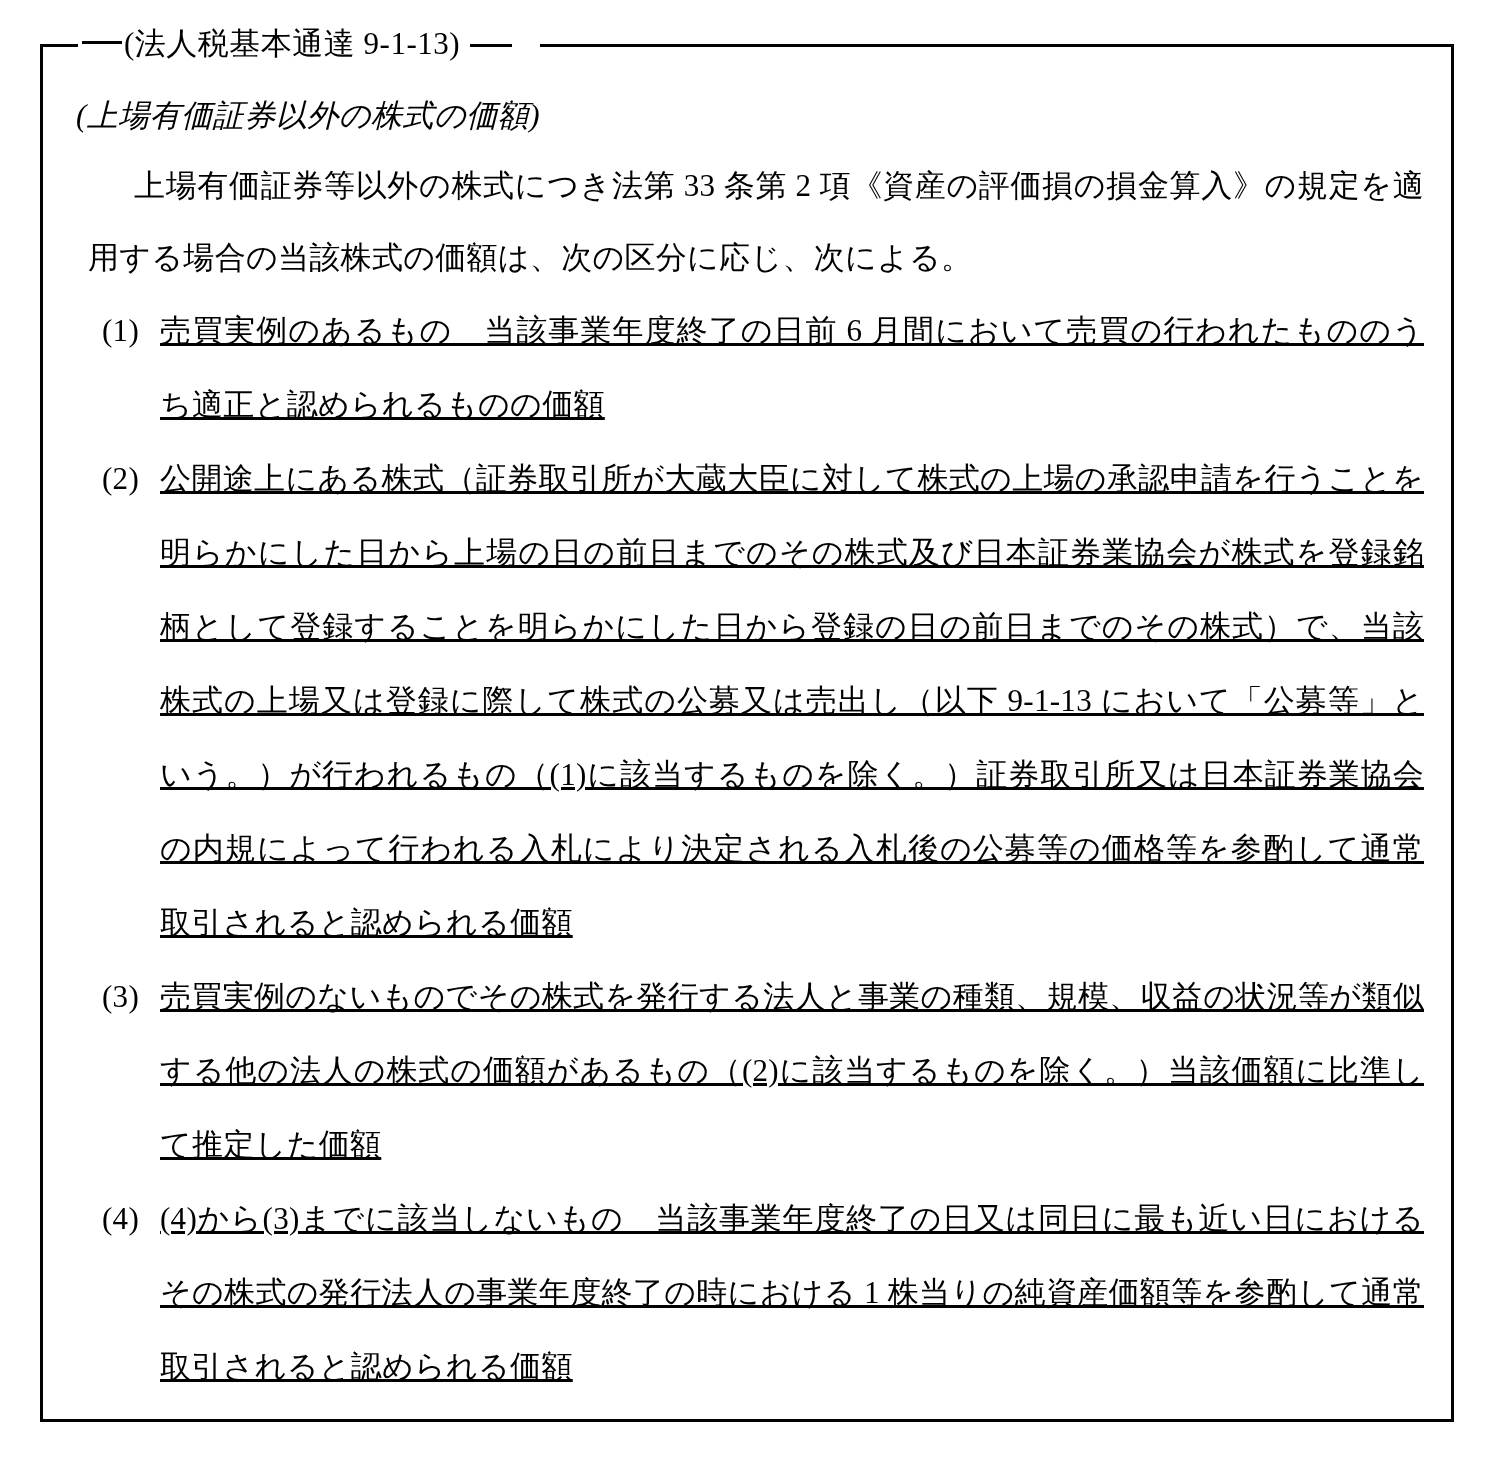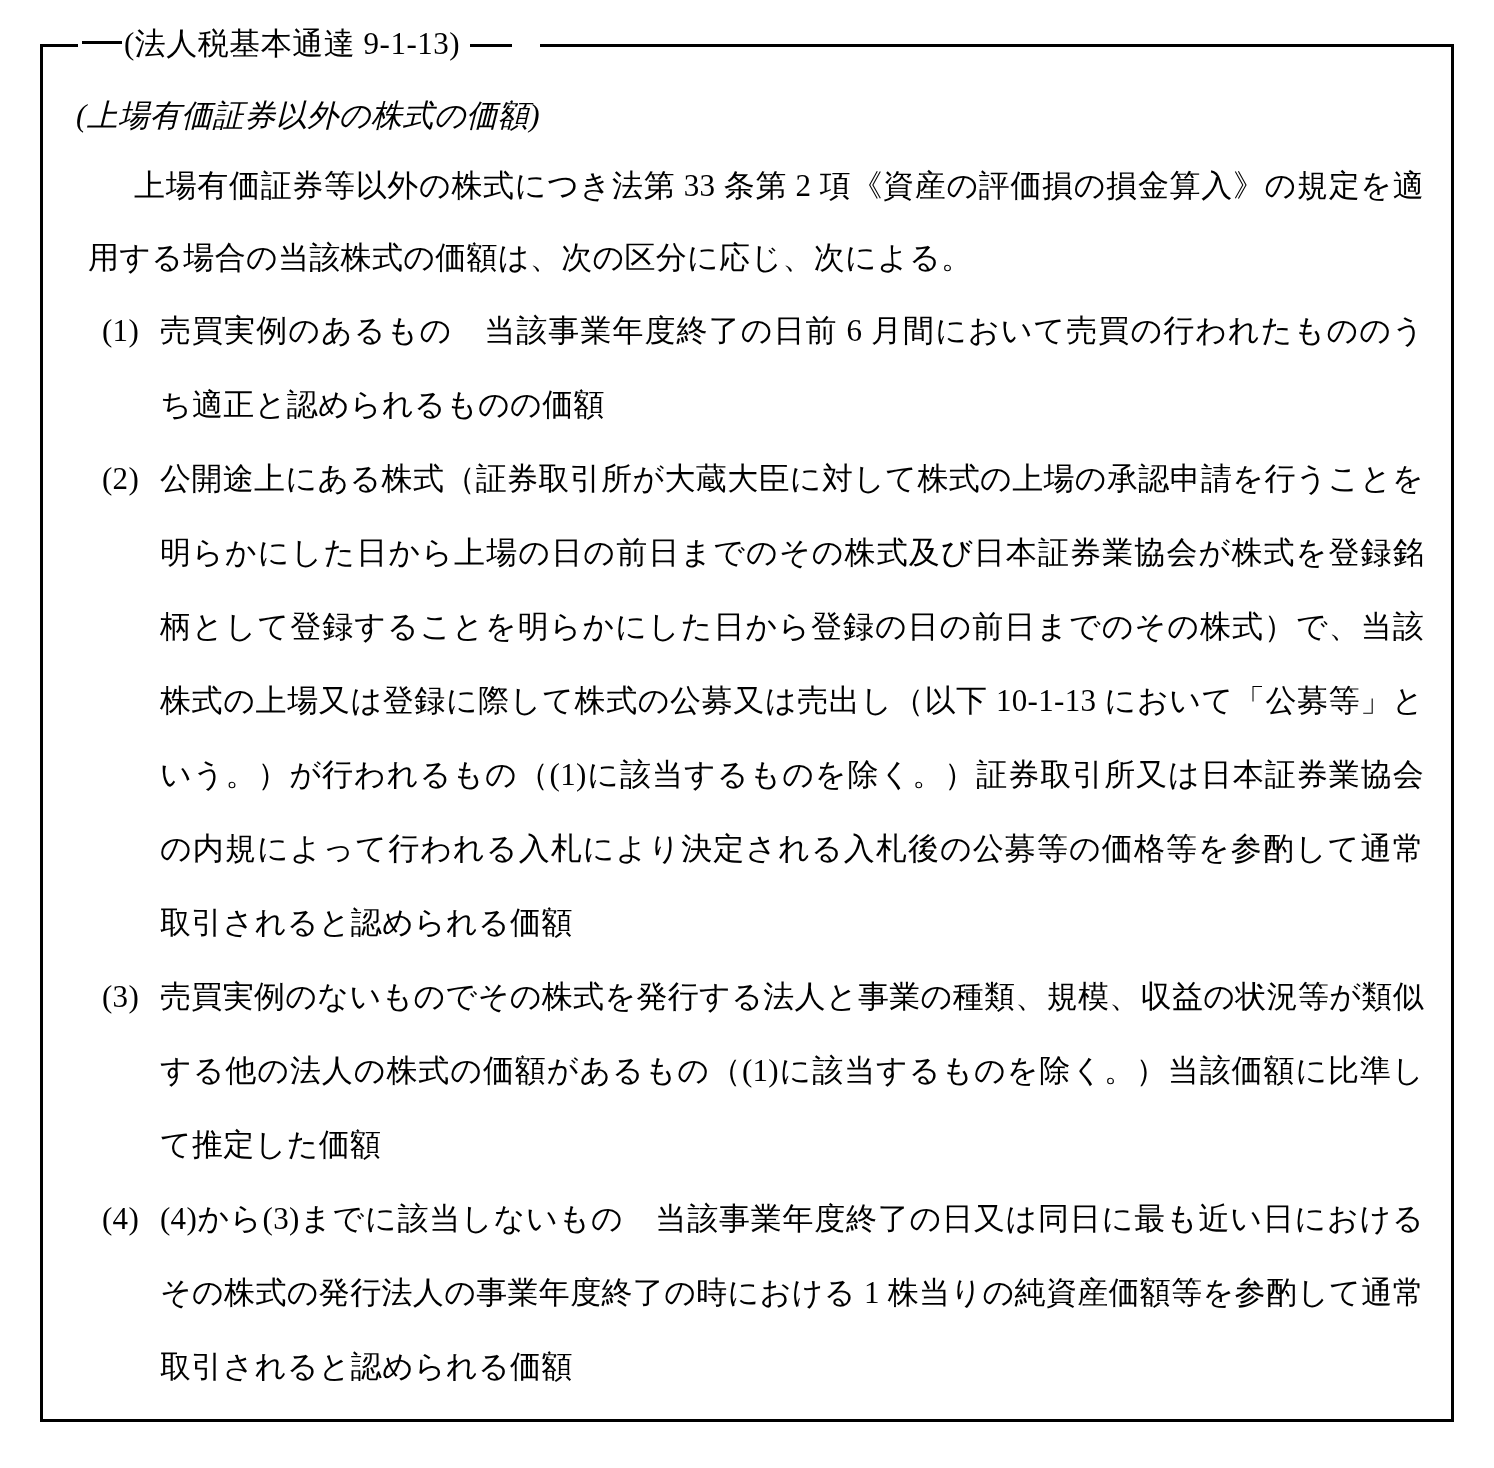--- a/index.html
+++ b/index.html
@@ -104,20 +104,21 @@
   .item-num {
     flex: 0 0 auto;
     width: 58px;
     text-align: left;
     white-space: nowrap;
   }
   .item-body {
     flex: 1 1 auto;
     text-align: justify;
     text-justify: inter-ideograph;
+    text-decoration: underline;
   }
 </style>
 </head>
 <body>
 
 <div class="page">
 
   <div class="frame"></div>
 
   <div class="legend-tail-mask"></div>
@@ -133,26 +134,26 @@
 
     <p class="para">上場有価証券等以外の株式につき法第 33 条第 2 項《資産の評価損の損金算入》の規定を適用する場合の当該株式の価額は、次の区分に応じ、次による。</p>
 
     <div class="item">
       <span class="item-num">(1)</span>
       <span class="item-body">売買実例のあるもの　当該事業年度終了の日前 6 月間において売買の行われたもののうち適正と認められるものの価額</span>
     </div>
 
     <div class="item">
       <span class="item-num">(2)</span>
-      <span class="item-body">公開途上にある株式（証券取引所が大蔵大臣に対して株式の上場の承認申請を行うことを明らかにした日から上場の日の前日までのその株式及び日本証券業協会が株式を登録銘柄として登録することを明らかにした日から登録の日の前日までのその株式）で、当該株式の上場又は登録に際して株式の公募又は売出し（以下 10-1-13 において「公募等」という。）が行われるもの（(1)に該当するものを除く。）証券取引所又は日本証券業協会の内規によって行われる入札により決定される入札後の公募等の価格等を参酌して通常取引されると認められる価額</span>
+      <span class="item-body">公開途上にある株式（証券取引所が大蔵大臣に対して株式の上場の承認申請を行うことを明らかにした日から上場の日の前日までのその株式及び日本証券業協会が株式を登録銘柄として登録することを明らかにした日から登録の日の前日までのその株式）で、当該株式の上場又は登録に際して株式の公募又は売出し（以下 9-1-13 において「公募等」という。）が行われるもの（(1)に該当するものを除く。）証券取引所又は日本証券業協会の内規によって行われる入札により決定される入札後の公募等の価格等を参酌して通常取引されると認められる価額</span>
     </div>
 
     <div class="item">
       <span class="item-num">(3)</span>
-      <span class="item-body">売買実例のないものでその株式を発行する法人と事業の種類、規模、収益の状況等が類似する他の法人の株式の価額があるもの（(1)に該当するものを除く。）当該価額に比準して推定した価額</span>
+      <span class="item-body">売買実例のないものでその株式を発行する法人と事業の種類、規模、収益の状況等が類似する他の法人の株式の価額があるもの（(2)に該当するものを除く。）当該価額に比準して推定した価額</span>
     </div>
 
     <div class="item">
       <span class="item-num">(4)</span>
       <span class="item-body">(4)から(3)までに該当しないもの　当該事業年度終了の日又は同日に最も近い日におけるその株式の発行法人の事業年度終了の時における 1 株当りの純資産価額等を参酌して通常取引されると認められる価額</span>
     </div>
 
   </div>
 </div>
 

